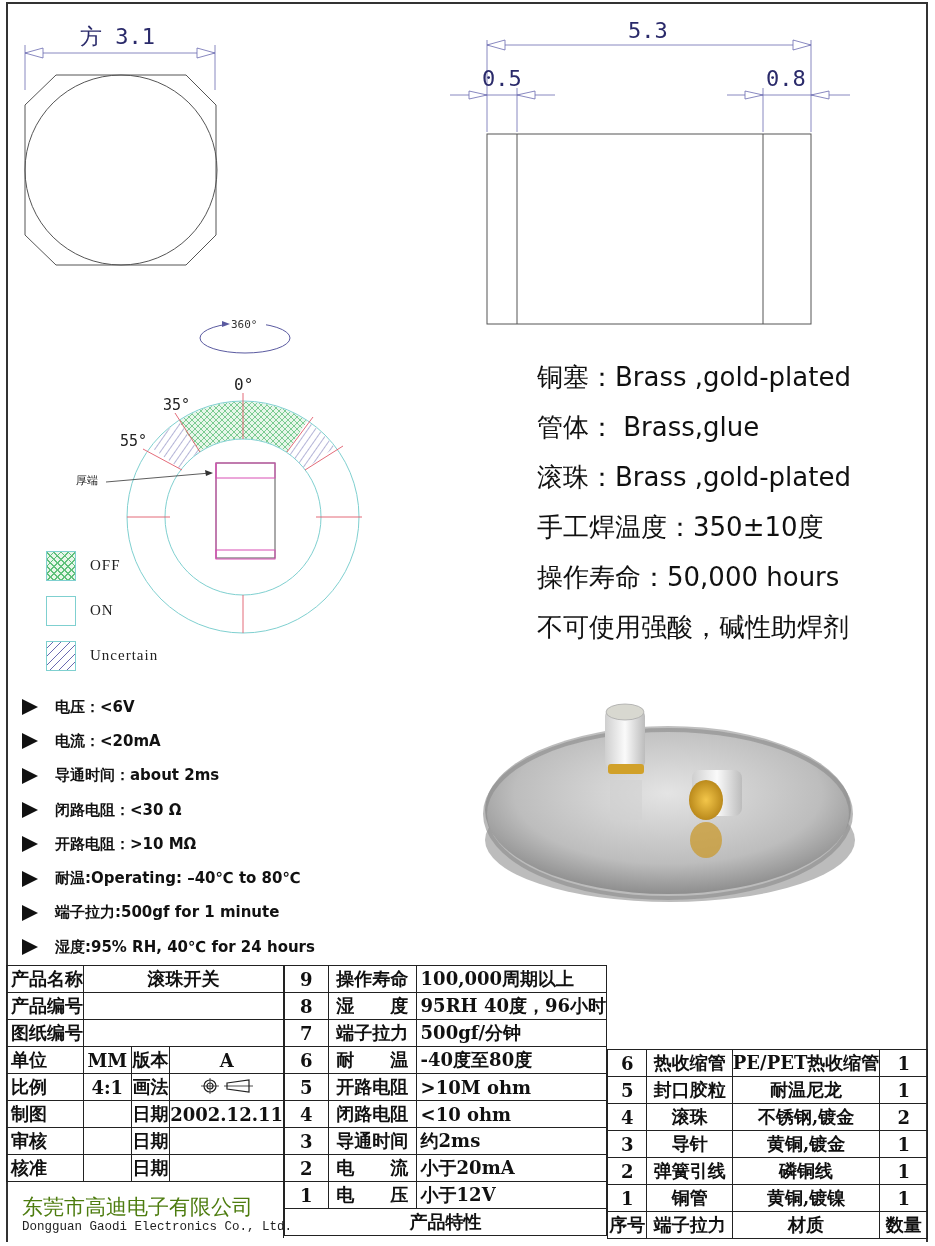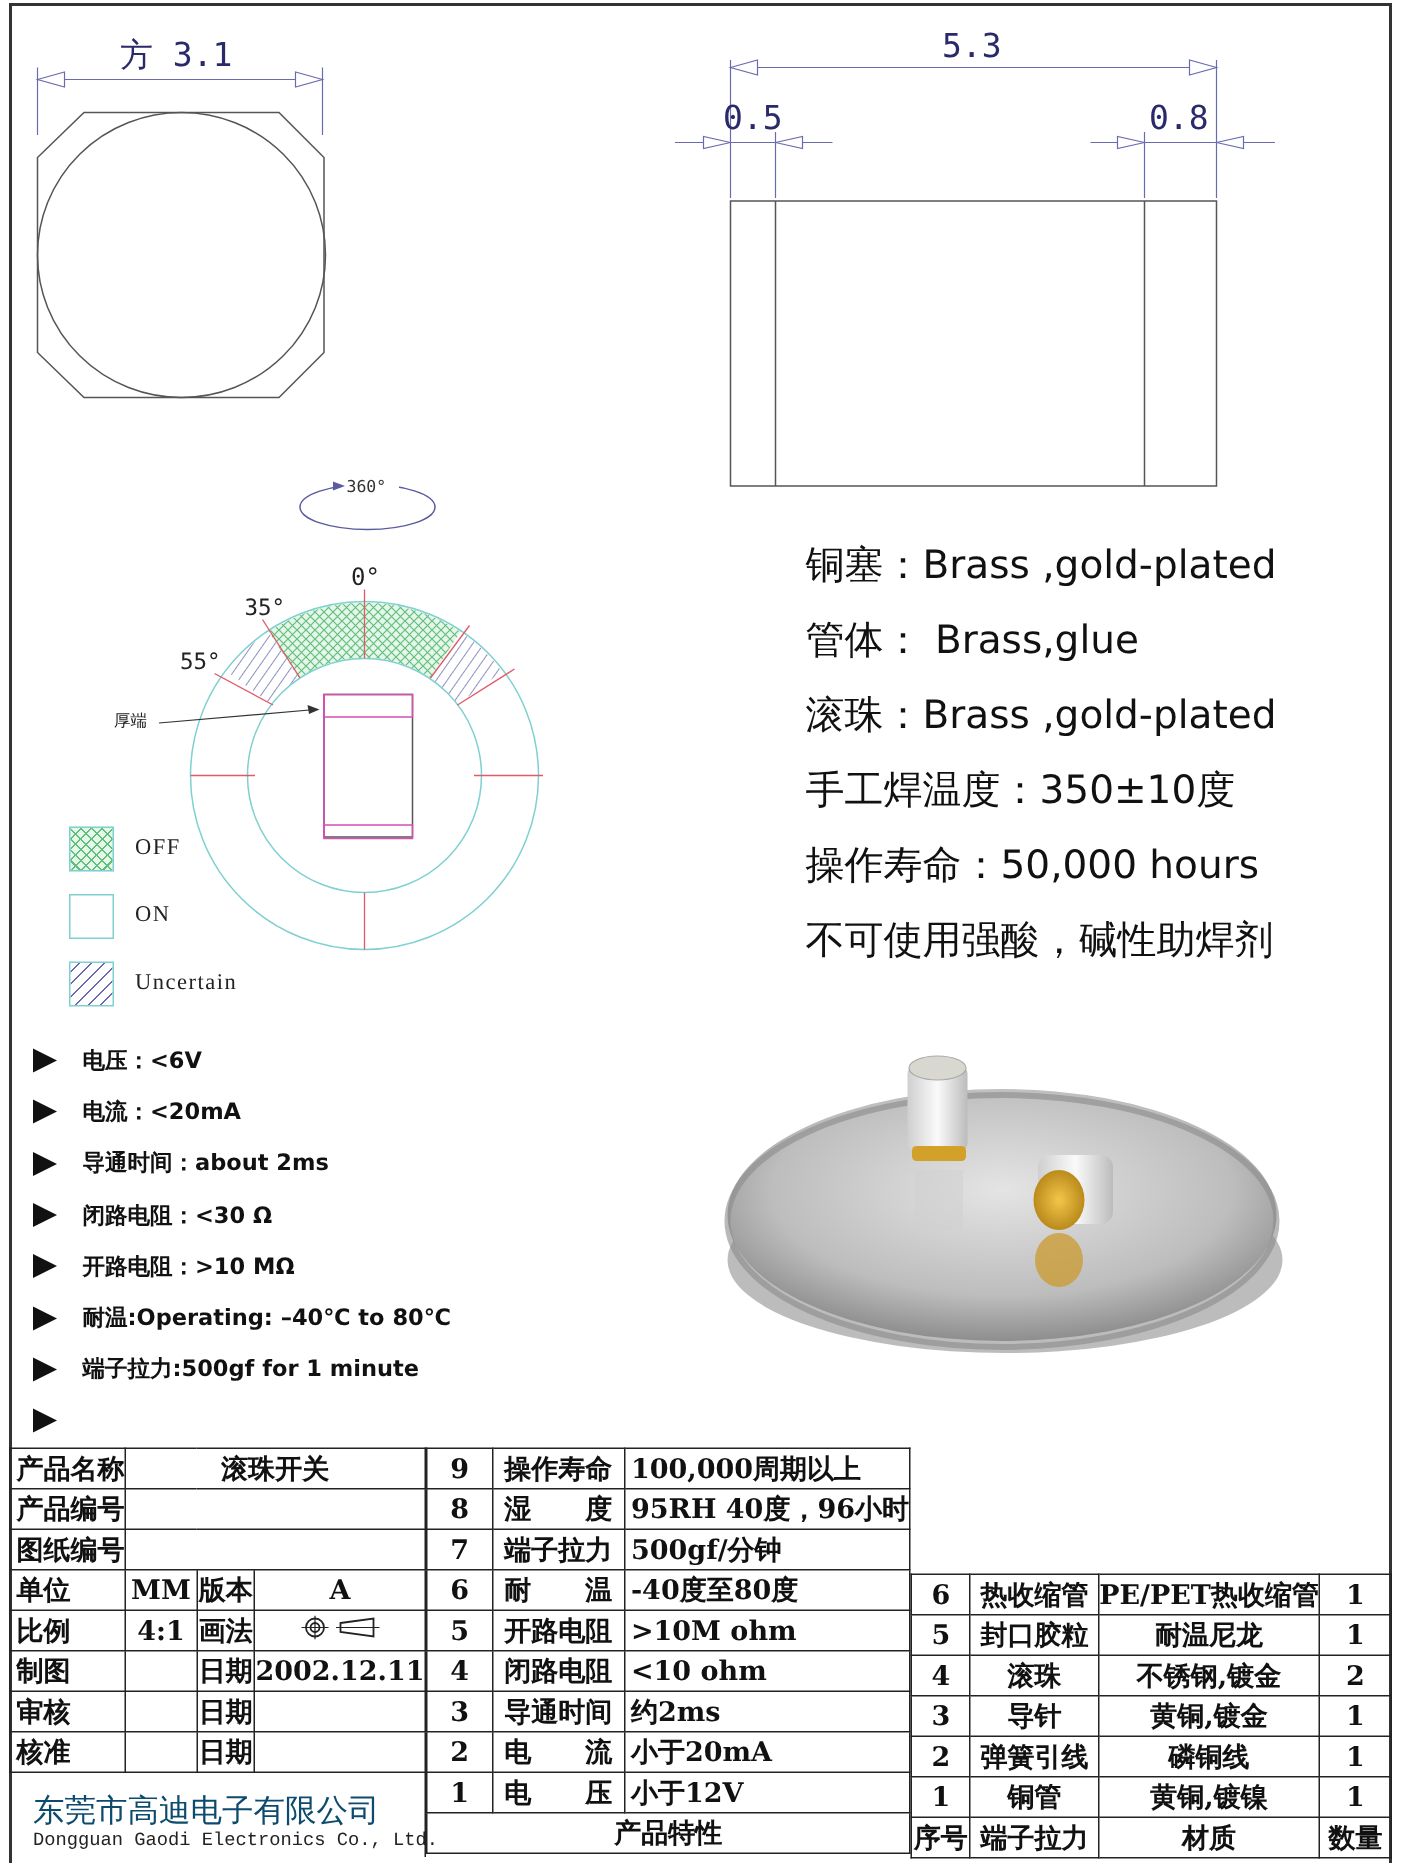--- a/index.html
+++ b/index.html
@@ -24,21 +24,21 @@
   .specs { position:absolute; left:22px; top:690px; }
   .spec { display:flex; align-items:center; height:34.3px; font-weight:bold; font-size:15px; }
   .spec .tri { width:0; height:0; border-top:8px solid transparent; border-bottom:8px solid transparent;
                border-left:16px solid #111; margin-right:17px; }
   .photo { position:absolute; left:480px; top:690px; width:380px; height:230px; }
   table.tb { position:absolute; border-collapse:collapse; font-family:"DejaVu Serif", serif;
              font-weight:bold; font-size:18px; }
   table.tb td { border:1px solid #222; padding:0; text-align:center; height:27px; box-sizing:border-box; white-space:nowrap; }
   .lbl { text-align:left !important; padding-left:4px !important; }
   .company { position:absolute; left:22px; top:1193px; }
-  .company .cn { font-size:21px; font-family:Liberation Sans, sans-serif; color:#0c4a6e; letter-spacing:0px; }
+  .company .cn { font-size:21px; font-family:Liberation Sans, sans-serif; color:#4d7c0f; letter-spacing:0px; }
   .company .en { font-size:12.5px; font-family:Liberation Mono, monospace; color:#222; margin-top:-1px; }
 </style>
 </head>
 <body>
 
 <div class="frame"></div>
 
 <svg class="draw" width="935" height="690" viewBox="0 0 935 690">
   <defs>
     <pattern id="xhatch" width="6" height="6" patternUnits="userSpaceOnUse">
@@ -173,20 +173,21 @@
   <div class="spec">
       <span class="tri"></span>
       <span>耐温:Operating: –40℃ to 80℃</span>
     </div>
   <div class="spec">
       <span class="tri"></span>
       <span>端子拉力:500gf for 1 minute</span>
     </div>
   <div class="spec">
       <span class="tri"></span>
+      <span>湿度:95% RH, 40℃ for 24 hours</span>
     </div>
 </div>
 
 <svg class="photo" viewBox="0 0 380 230">
   <defs>
     <radialGradient id="coin" cx="50%" cy="40%" r="60%">
       <stop offset="0%" stop-color="#e4e4e4"></stop>
       <stop offset="70%" stop-color="#bdbdbd"></stop>
       <stop offset="100%" stop-color="#8e8e8e"></stop>
     </radialGradient>

